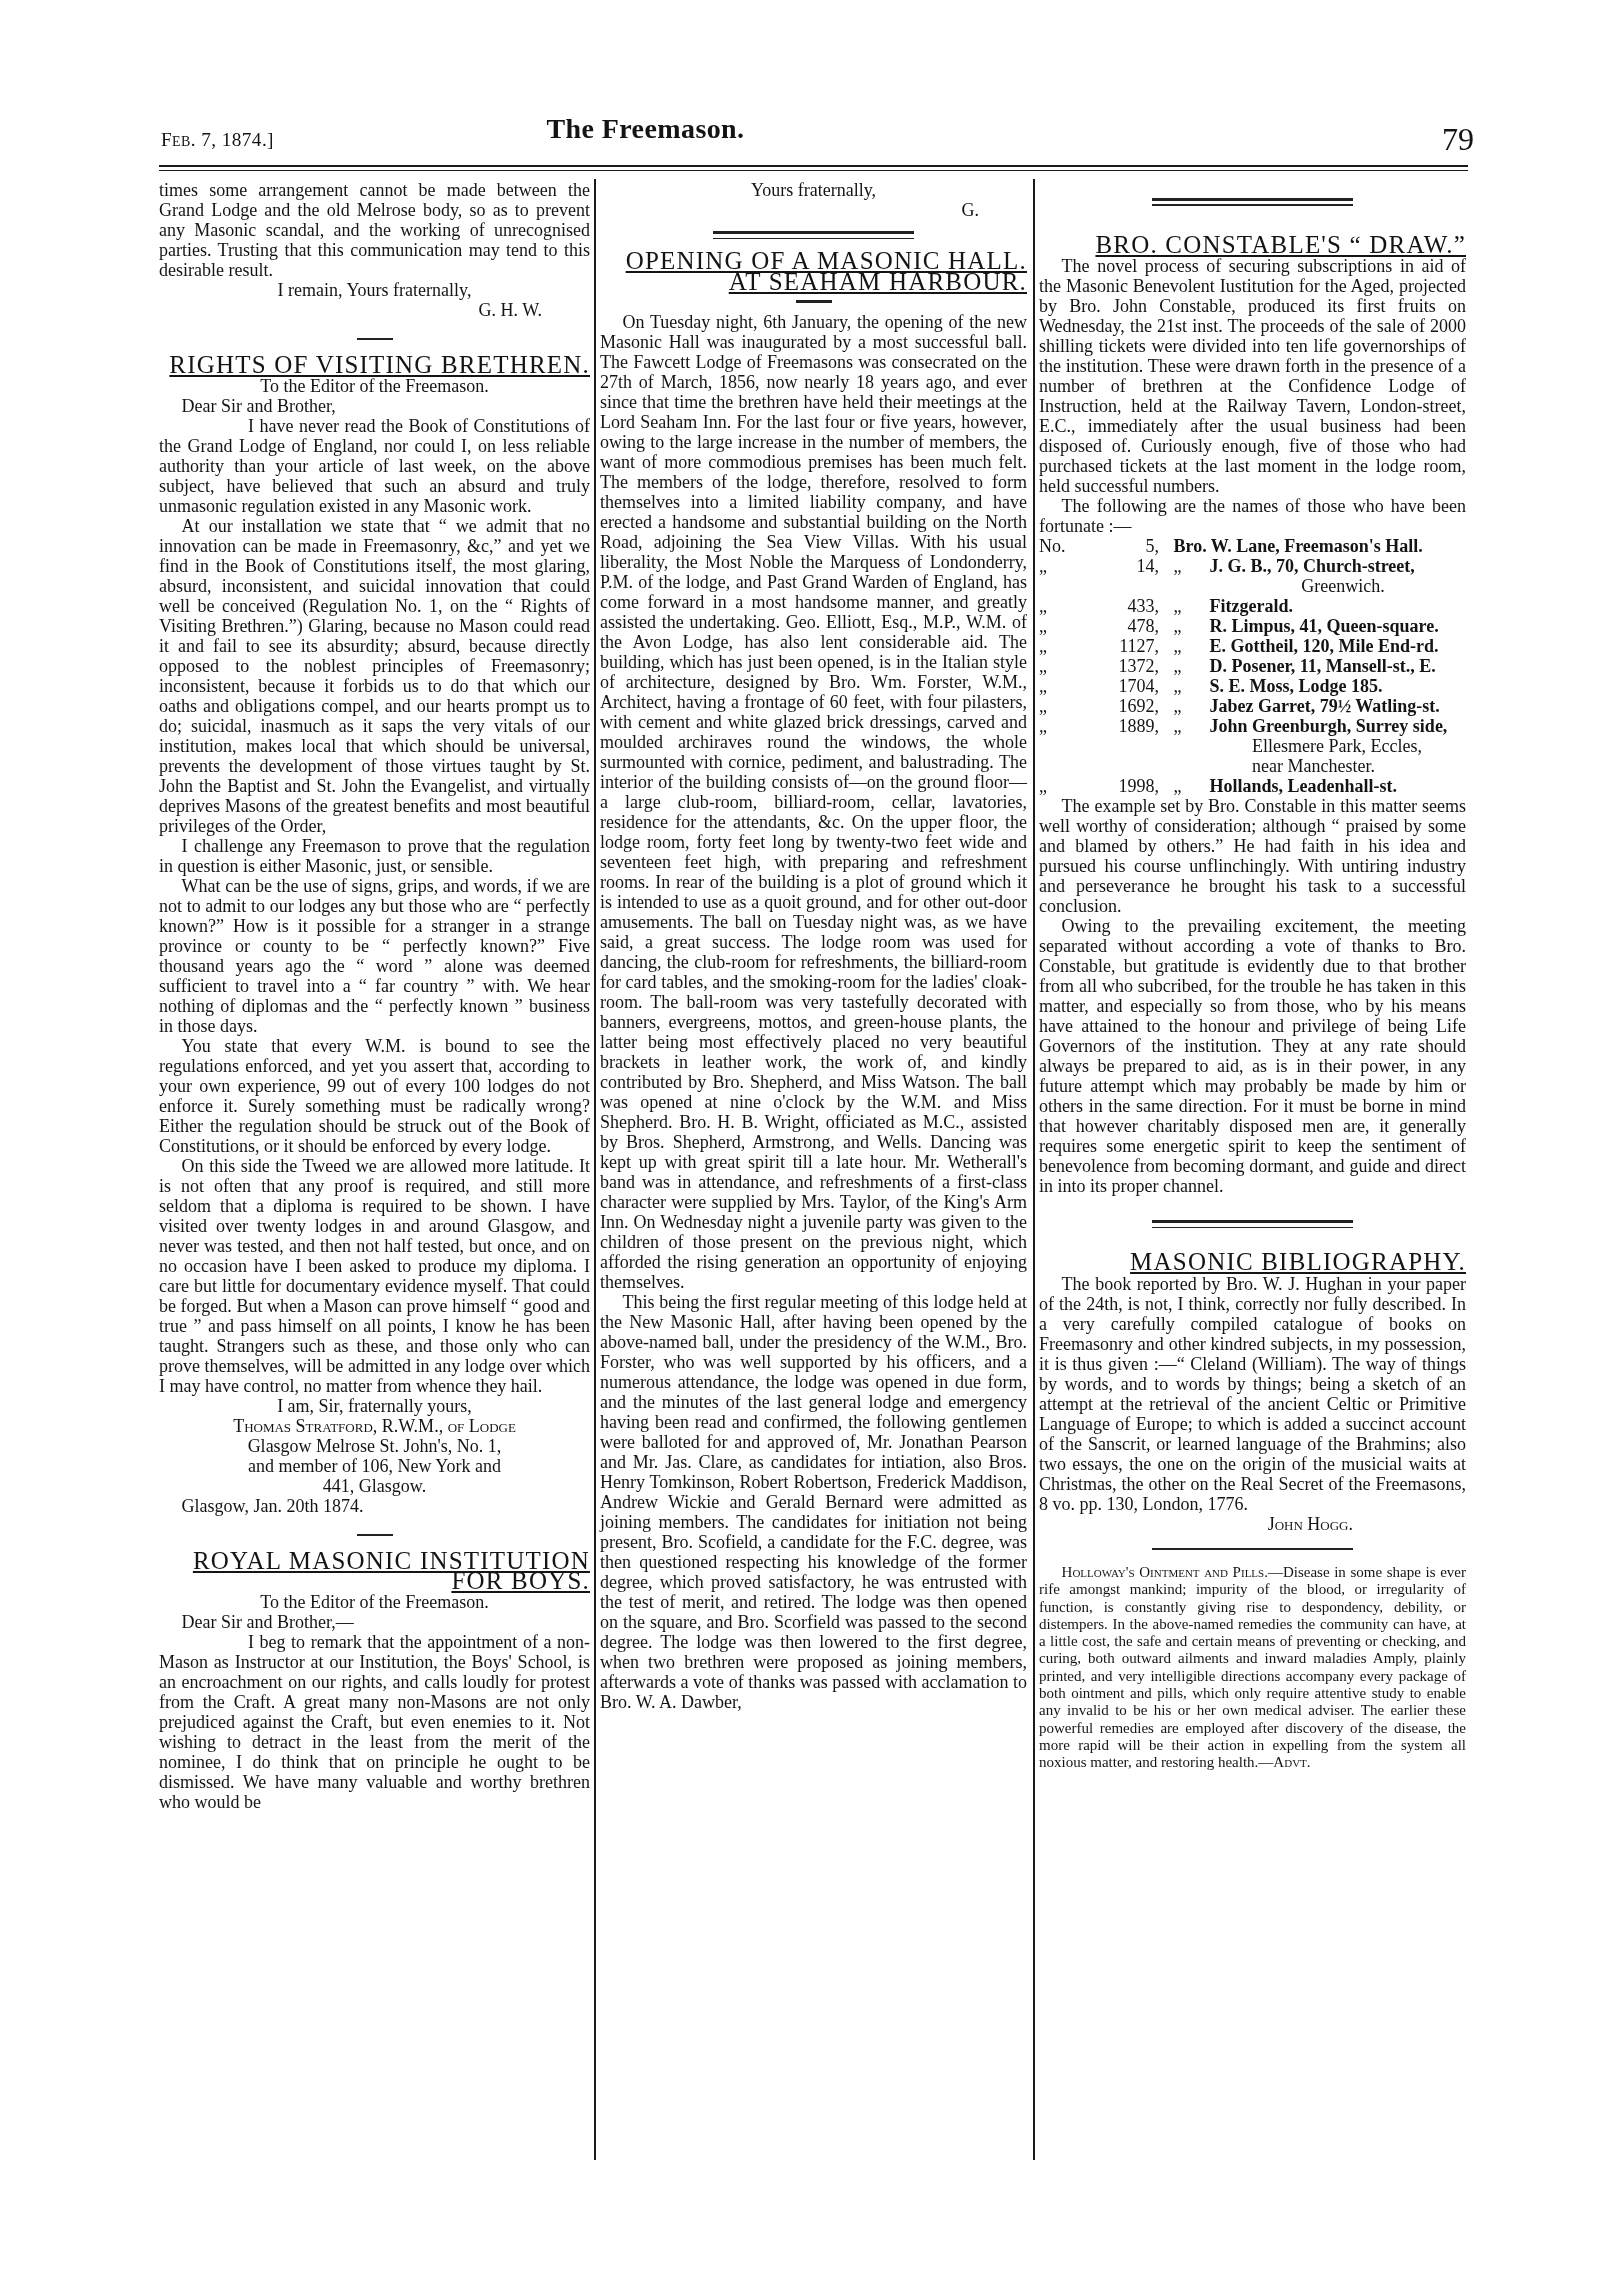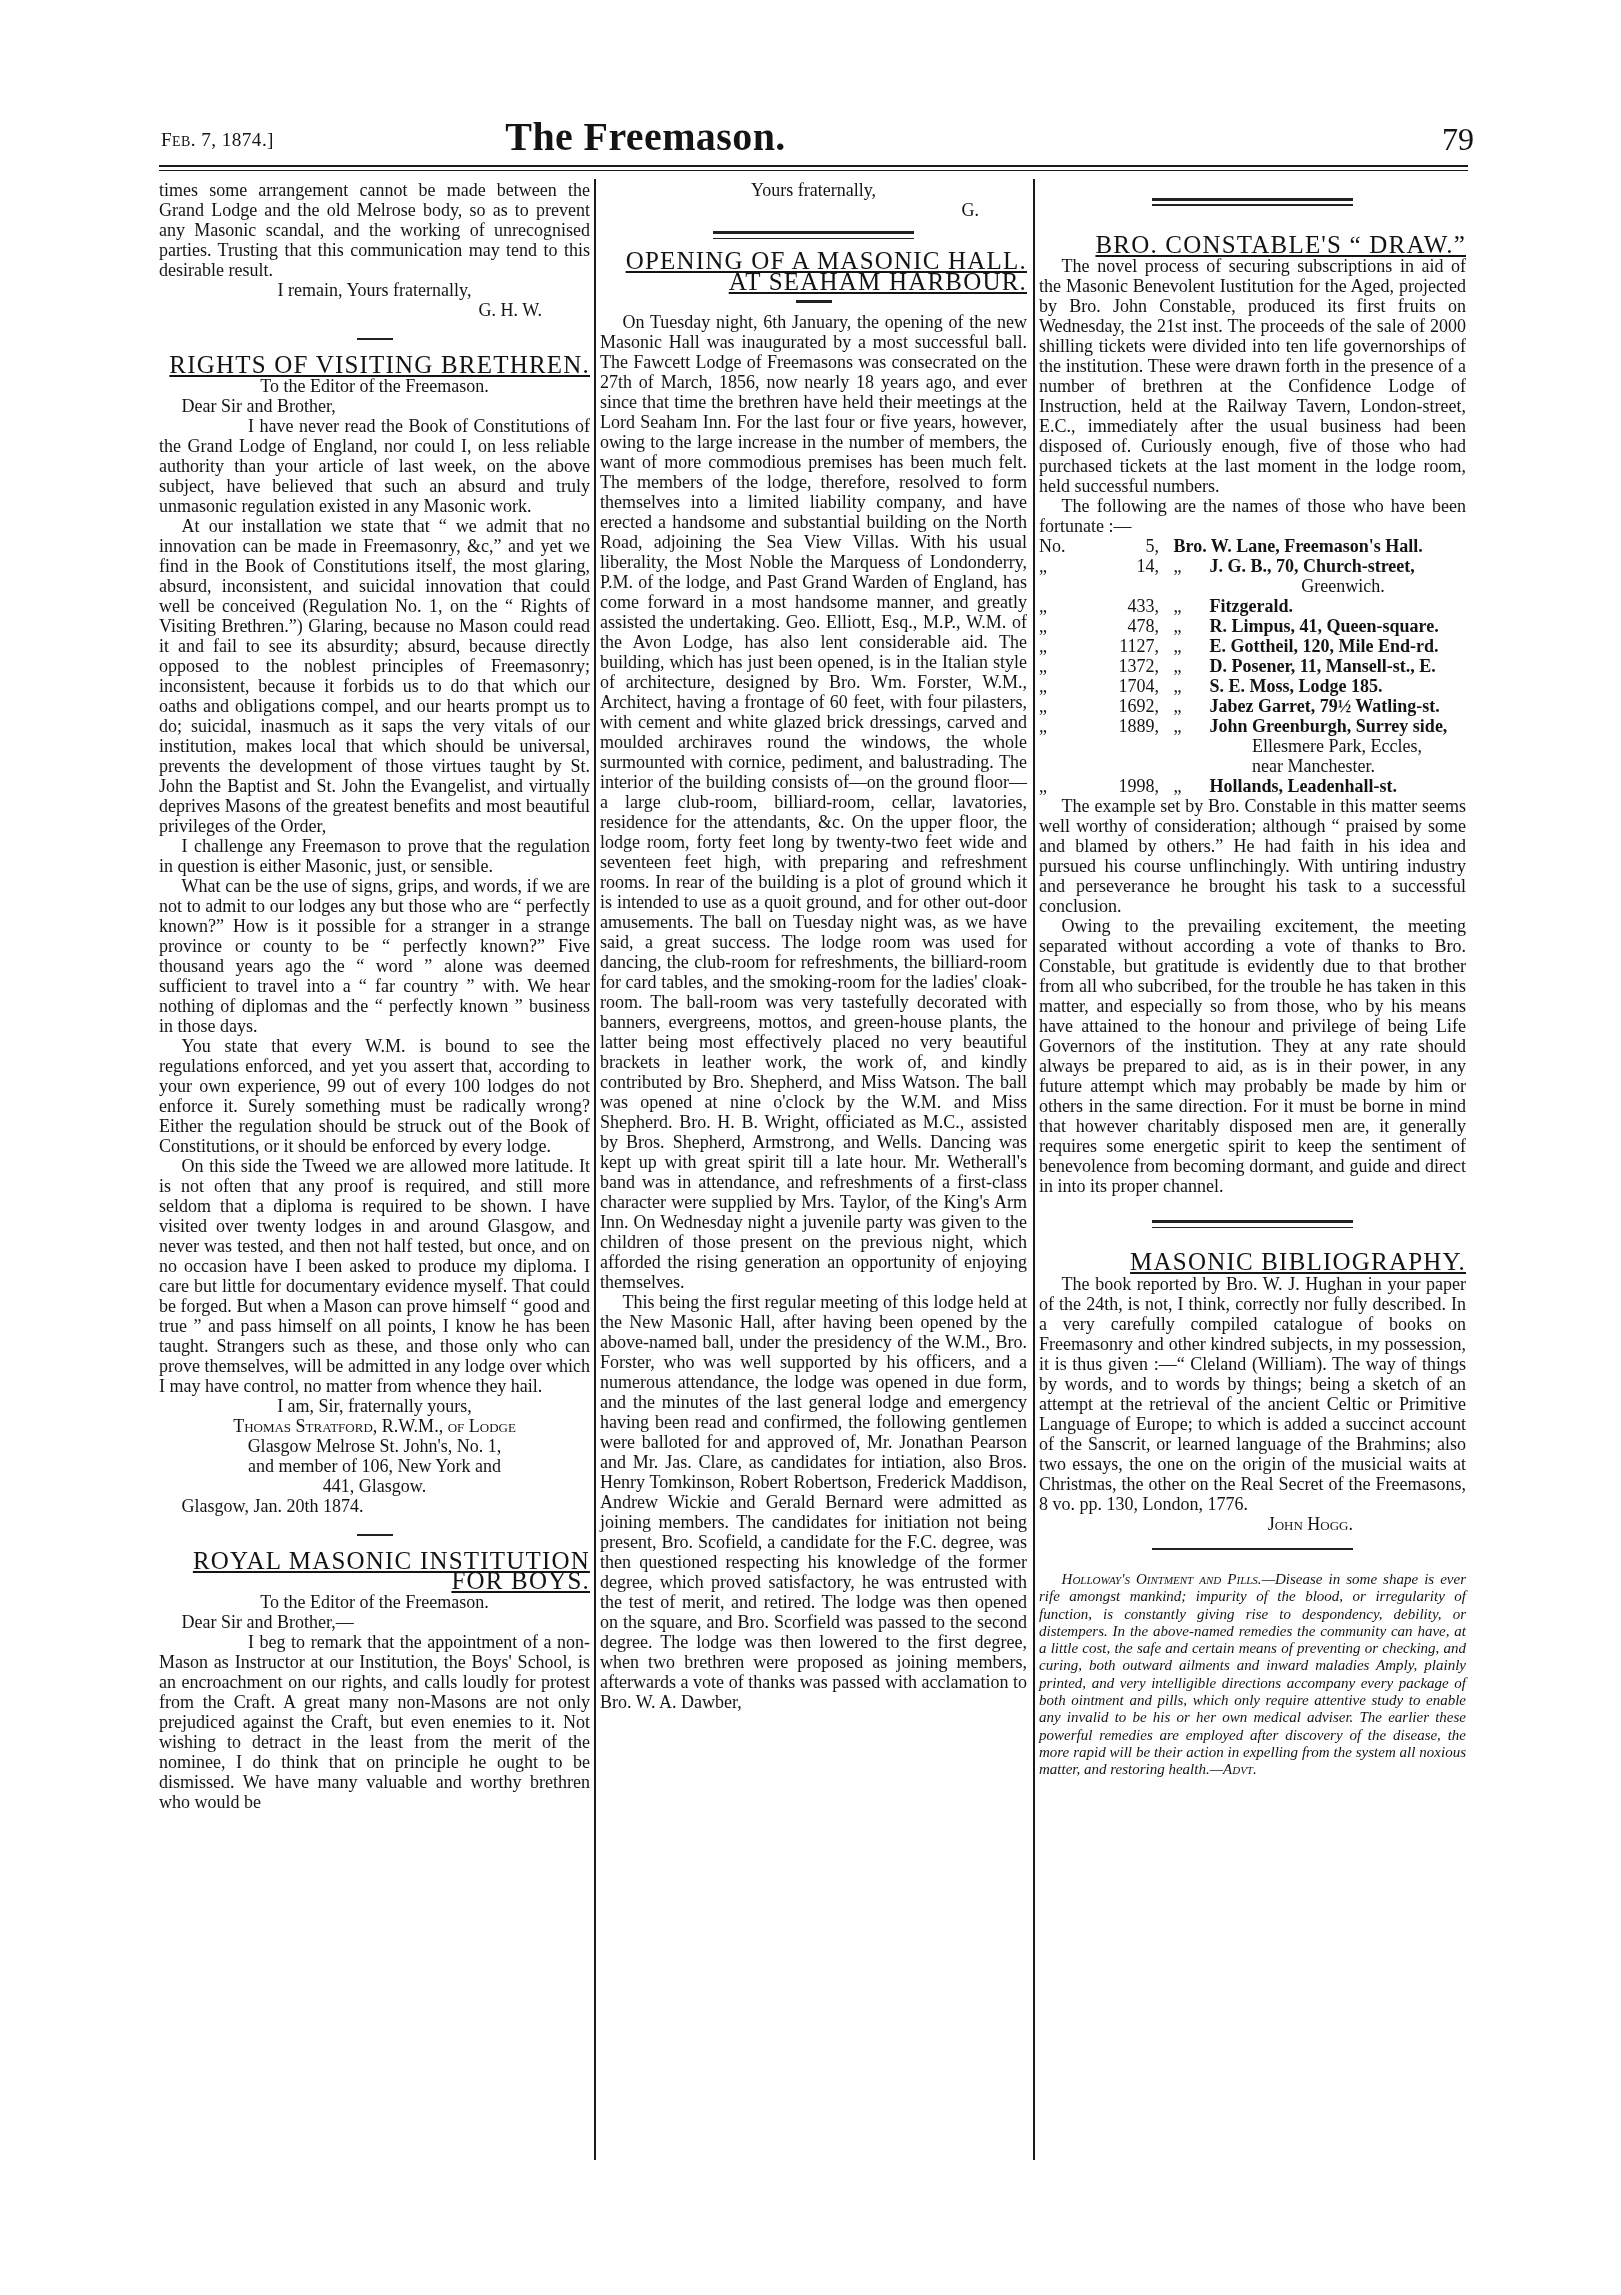--- a/index.html
+++ b/index.html
@@ -1,19 +1,19 @@
 <!DOCTYPE html>
 <html style="font-size:13px"><head>
 <meta charset="utf-8">
 <style>
   html, body { margin:0; padding:0; background:#fff; }
   body { width:1621px; height:2295px; position:relative; overflow:hidden; color:#141414;
          font-family:"Liberation Serif","DejaVu Serif",serif; }
   .hdr-date { position:absolute; left:161px; top:129px; font-size:19.3px; letter-spacing:0.4px; font-variant:small-caps; }
-  .hdr-title { position:absolute; left:0; width:1291px; top:113px; text-align:center; font-size:40px; font-weight:bold;
+  .hdr-title { position:absolute; left:0; width:1291px; top:113px; text-align:center; font-size:28px; font-weight:bold;
                font-family:"Liberation Serif","DejaVu Serif",serif; letter-spacing:0.4px; }
   .hdr-page { position:absolute; left:1442px; top:121px; font-size:32px; }
   .rule-top1 { position:absolute; left:159px; width:1309px; top:165px; height:2.4px; background:#1a1a1a; }
   .rule-top2 { position:absolute; left:159px; width:1309px; top:170px; height:1.2px; background:#1a1a1a; }
   .col { position:absolute; top:180px; font-size:18px; line-height:20px; text-align:justify; hyphens:manual; }
   .col-l { left:159px; width:431px; }
   .col-m { left:600px; width:427px; }
   .col-r { left:1039px; width:427px; }
   .vdiv { position:absolute; top:179px; width:1.6px; background:#1a1a1a; height:1981px; }
   .vdiv1 { left:594px; }
@@ -28,21 +28,21 @@
   .short-rule { width:36px; height:2.4px; background:#222; margin:17.7px auto 14.5px; }
   .double-rule { width:201px; margin:11.3px auto 11.3px; }
   .double-rule div:first-child { height:3.2px; background:#222; margin-bottom:3.2px; }
   .double-rule div:last-child { height:1.6px; background:#222; }
   .list-row { display:flex; }
   .list-row .c1 { width:48px; }
   .list-row .c2 { width:72px; text-align:right; padding-right:14.5px; }
   .list-row .c3 { width:36px; }
   .list-row .c4 { flex:1;font-weight:bold; }
   .list-cont { padding-left:181px; }
-  .adv { font-size:15px; line-height:17.3px; margin-top:21px;font-style:italic; }
+  .adv { font-size:15px; line-height:17.3px; margin-top:14px; }
   .sig-right { text-align:right; padding-right:48px; }
 </style>
 </head>
 <body>
 
 <div>
   <div class="hdr-date">Feb. 7, 1874.]</div>
   <div class="hdr-title">The Freemason.</div>
   <div class="hdr-page">79</div>
   <div class="rule-top1"></div>

